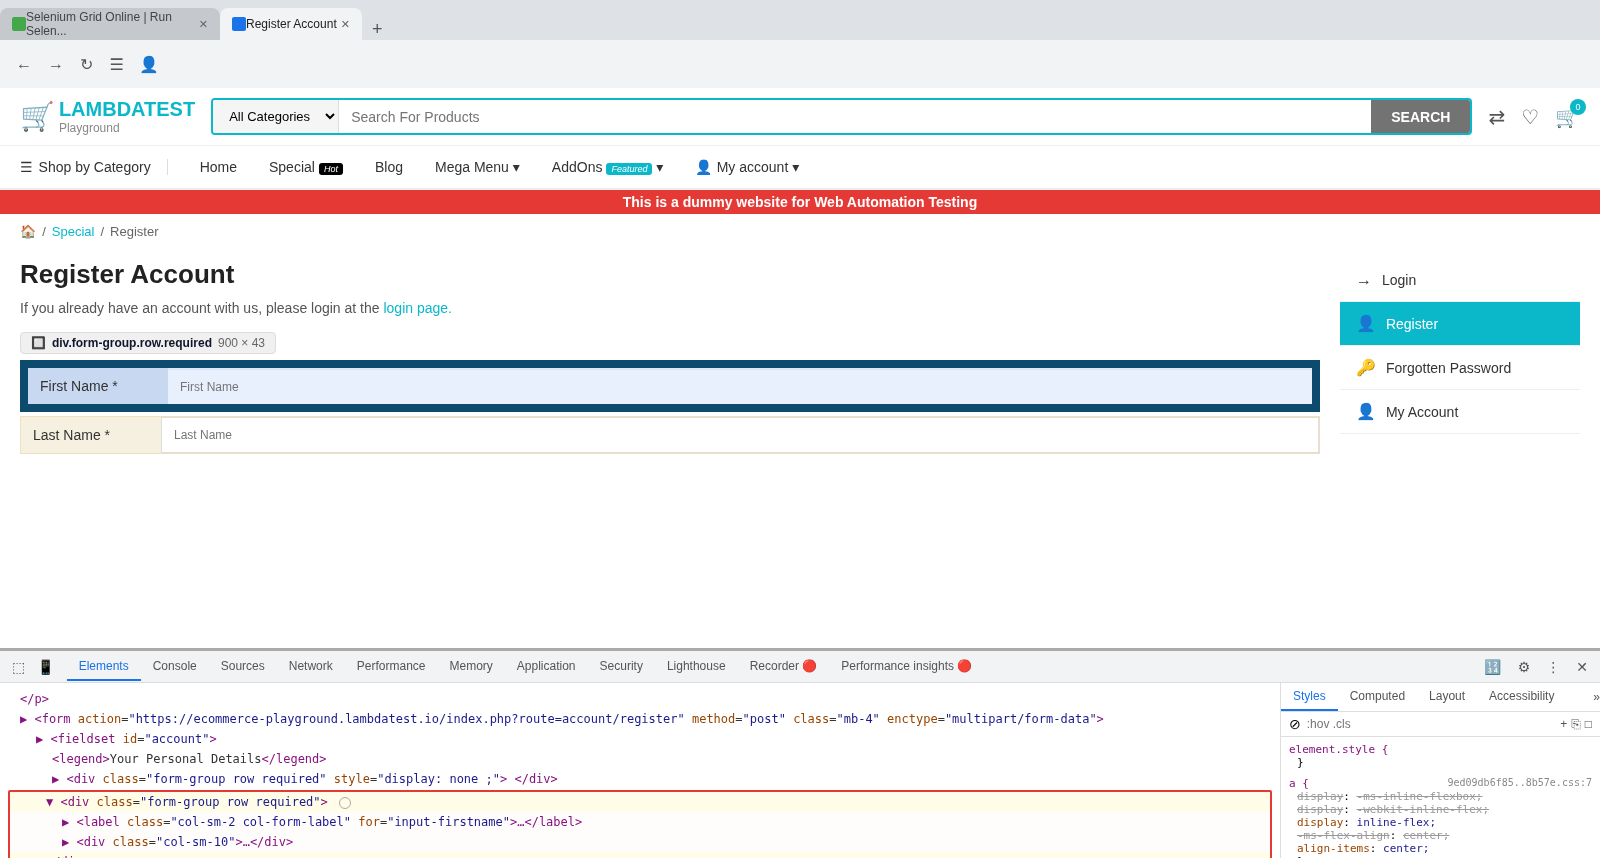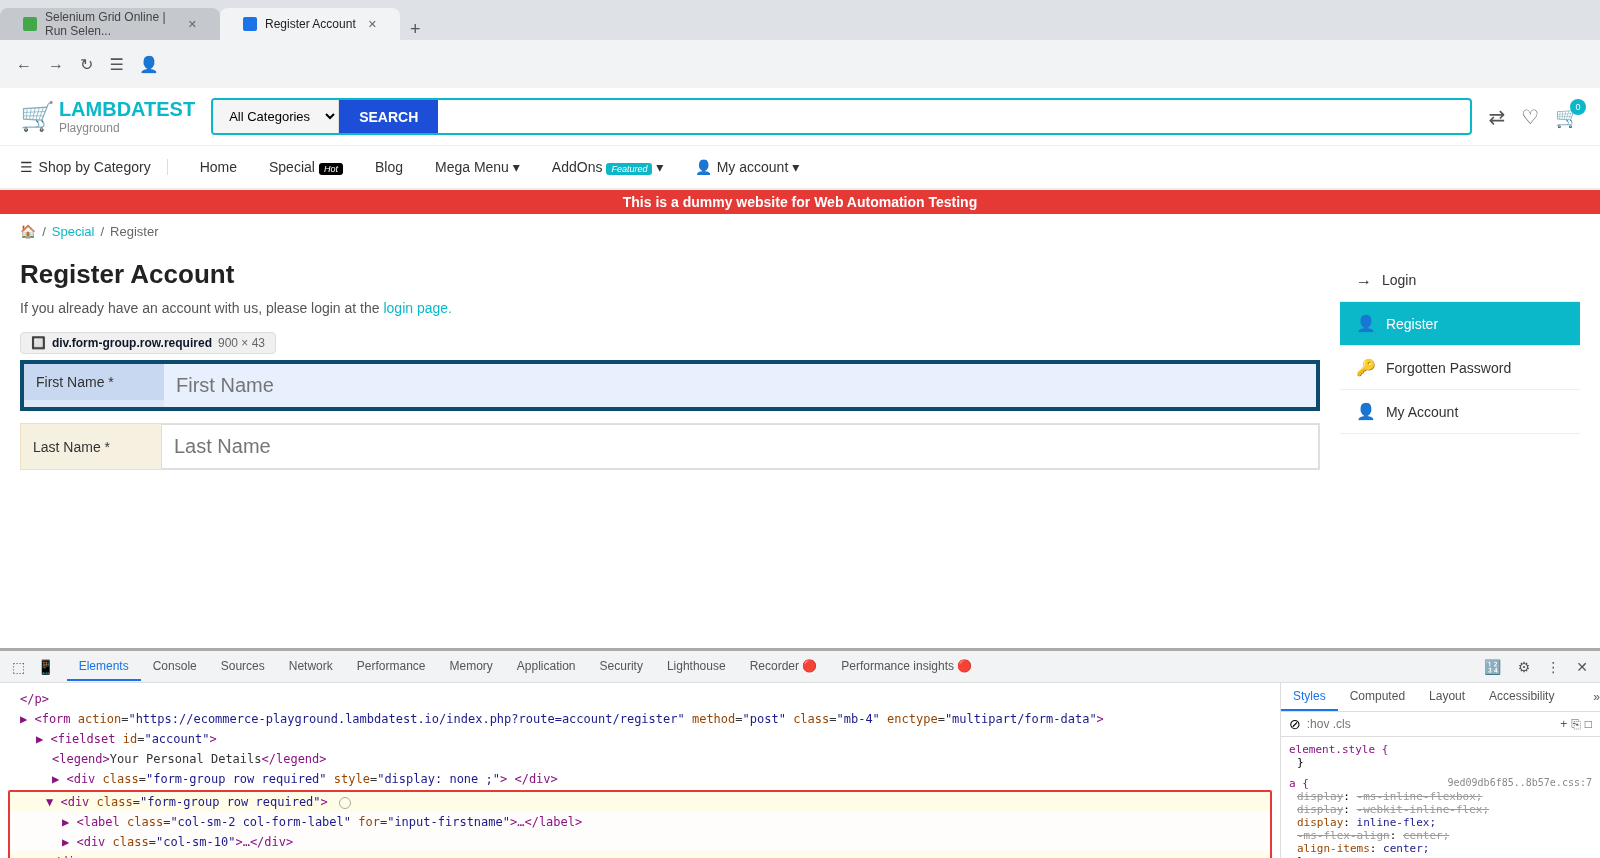--- a/index.html
+++ b/index.html
@@ -1,18 +1,18 @@
 <!DOCTYPE html>
 <html><head>
   <meta charset="utf-8">
   <style>
     * { box-sizing: border-box; margin: 0; padding: 0; }
     body { font-family: Arial, sans-serif; font-size: 14px; background: #f5f5f5; overflow: hidden; }
     .tab-bar { display: flex; align-items: flex-end; padding: 8px 0 0 0; background: #dee1e6; height: 40px; }
-    .tab { display: flex; align-items: center; padding: 0 23px; height: 32px; border-radius: 8px 8px 0 0; font-size: 12px; gap: 8px; max-width: 220px; }
+    .tab { display: flex; align-items: center; padding: 0 12px; height: 32px; border-radius: 8px 8px 0 0; font-size: 12px; gap: 0; max-width: 220px; }
     .tab.inactive { background: #c5c8cd; color: #444; cursor: pointer; }
     .tab.active { background: #f1f3f4; color: #222; }
     .tab-favicon { width: 14px; height: 14px; border-radius: 2px; background: #1a73e8; display: inline-block; flex-shrink: 0; }
     .tab-favicon.selenium { background: #43a84a; }
     .tab-close { margin-left: 4px; color: #666; font-size: 11px; cursor: pointer; }
     .tab-new { background: none; border: none; font-size: 18px; color: #555; margin-left: 4px; cursor: pointer; padding: 0 6px; }
 
     .address-bar-row { display: flex; align-items: center; background: #f1f3f4; padding: 6px 12px; gap: 8px; height: 48px; }
     .nav-btn { background: none; border: none; color: #555; font-size: 16px; cursor: pointer; padding: 4px; border-radius: 50%; }
     .address-input { flex: 1; background: #fff; border: none; border-radius: 20px; padding: 6px 16px; font-size: 13px; outline: none; color: #333; }
@@ -23,21 +23,21 @@
     .page-area { width: 1600px; background: #fff; height: 560px; overflow: hidden; }
 
     
     .site-header { background: #fff; padding: 10px 20px; display: flex; align-items: center; gap: 16px; border-bottom: 1px solid #eee; }
     .logo-area { display: flex; align-items: center; gap: 4px; min-width: 160px; }
     .logo-text { font-size: 20px; font-weight: bold; color: #0bb8c9; }
     .logo-sub { font-size: 12px; color: #888; }
     .search-bar { display: flex; flex: 1; border: 2px solid #0bb8c9; border-radius: 4px; overflow: hidden; }
     .category-select { padding: 8px 12px; border: none; background: #f5f5f5; font-size: 13px; cursor: pointer; border-right: 1px solid #ddd; }
     .search-input { flex: 1; border: none; padding: 8px 12px; font-size: 14px; outline: none; }
-    .search-btn { background: #1d4ed8; color: #fff; border: none; padding: 8px 20px; font-size: 14px; font-weight: bold; cursor: pointer; }
+    .search-btn { background: #737373; color: #fff; border: none; padding: 8px 20px; font-size: 14px; font-weight: bold; cursor: pointer; }
     .header-icons { display: flex; align-items: center; gap: 16px; }
     .header-icon-btn { background: none; border: none; cursor: pointer; font-size: 20px; color: #555; position: relative; }
     .cart-badge { position: absolute; top: -6px; right: -6px; background: #0bb8c9; color: #fff; border-radius: 50%; font-size: 9px; width: 16px; height: 16px; display: flex; align-items: center; justify-content: center; }
 
     
     .site-nav { background: #fff; display: flex; align-items: center; padding: 0 20px; border-bottom: 2px solid #eee; height: 44px; }
     .nav-category { display: flex; align-items: center; gap: 6px; padding: 0 16px 0 0; margin-right: 16px; border-right: 1px solid #ddd; font-size: 14px; cursor: pointer; color: #333; }
     .nav-links { display: flex; gap: 0; align-items: center; }
     .nav-link { padding: 12px 16px; font-size: 14px; color: #333; cursor: pointer; text-decoration: none; }
     .nav-badge { background: #000; color: #fff; font-size: 9px; padding: 1px 5px; border-radius: 3px; margin-left: 4px; font-style: italic; }
@@ -56,23 +56,23 @@
     .page-title { font-size: 26px; font-weight: bold; color: #222; margin-bottom: 10px; }
     .subtitle { font-size: 14px; color: #555; margin-bottom: 16px; }
     .subtitle a { color: #0bb8c9; }
 
     
     .inspector-badge { display: inline-flex; align-items: center; gap: 6px; background: #f0f0f0; border: 1px solid #ddd; border-radius: 4px; padding: 3px 10px; font-size: 12px; margin-bottom: 6px; }
     .inspector-badge .element-name { color: #0f172a; font-weight: bold; }
     .inspector-badge .dims { color: #666; }
 
     
-    .form-row-highlighted { display: flex; align-items: flex-start; border: 4px solid #0c4a6e; background: #dce8f7; margin-bottom: 12px; }
+    .form-row-highlighted { display: flex; align-items: flex-end; border: 8px solid #0c4a6e; background: #dce8f7; margin-bottom: 4px; }
     .form-label { background: #c8d8f0; padding: 10px 12px; min-width: 140px; font-size: 14px; color: #333; display: flex; align-items: center; }
-    .form-input { flex: 1; border: none; background: #e8f0fe; padding: 10px 12px; font-size: 20px; color: #999; }
+    .form-input { flex: 1; border: none; background: #e8f0fe; padding: 10px 12px; font-size: 12px; color: #999; }
     .form-row { display: flex; align-items: stretch; background: #fff7e6; margin-bottom: 0; border: 1px solid #f0e0c0; }
     .form-row .form-label { background: #f5f0e0; }
     .form-row .form-input { background: #fff; border: 1px solid #ddd; }
 
     
     .sidebar { width: 240px; flex-shrink: 0; }
     .sidebar-item { display: flex; align-items: center; gap: 10px; padding: 12px 16px; font-size: 14px; color: #333; cursor: pointer; border-bottom: 1px solid #eee; }
     .sidebar-item.active { background: #0bb8c9; color: #fff; }
     .sidebar-icon { font-size: 16px; }
 
@@ -152,20 +152,21 @@
         <div>
           <div class="logo-text">LAMBDATEST</div>
           <div class="logo-sub">Playground</div>
         </div>
       </div>
 
       <div class="search-bar">
         <select class="category-select">
           <option>All Categories</option>
         </select>
+        <input class="search-input" type="text" placeholder="Search For Products" style="">
         <button class="search-btn">SEARCH</button>
       </div>
 
       <div class="header-icons">
         <button class="header-icon-btn">⇄</button>
         <button class="header-icon-btn">♡</button>
         <button class="header-icon-btn">
           🛒
           <span class="cart-badge">0</span>
         </button>

